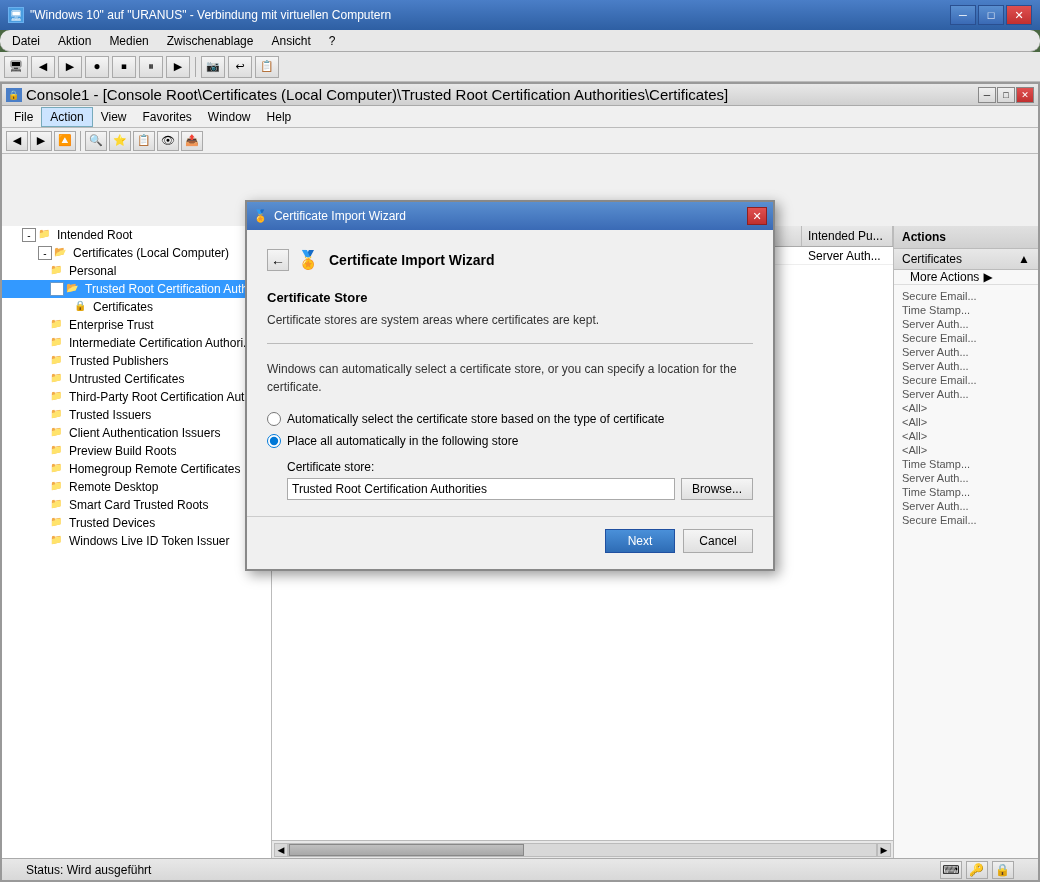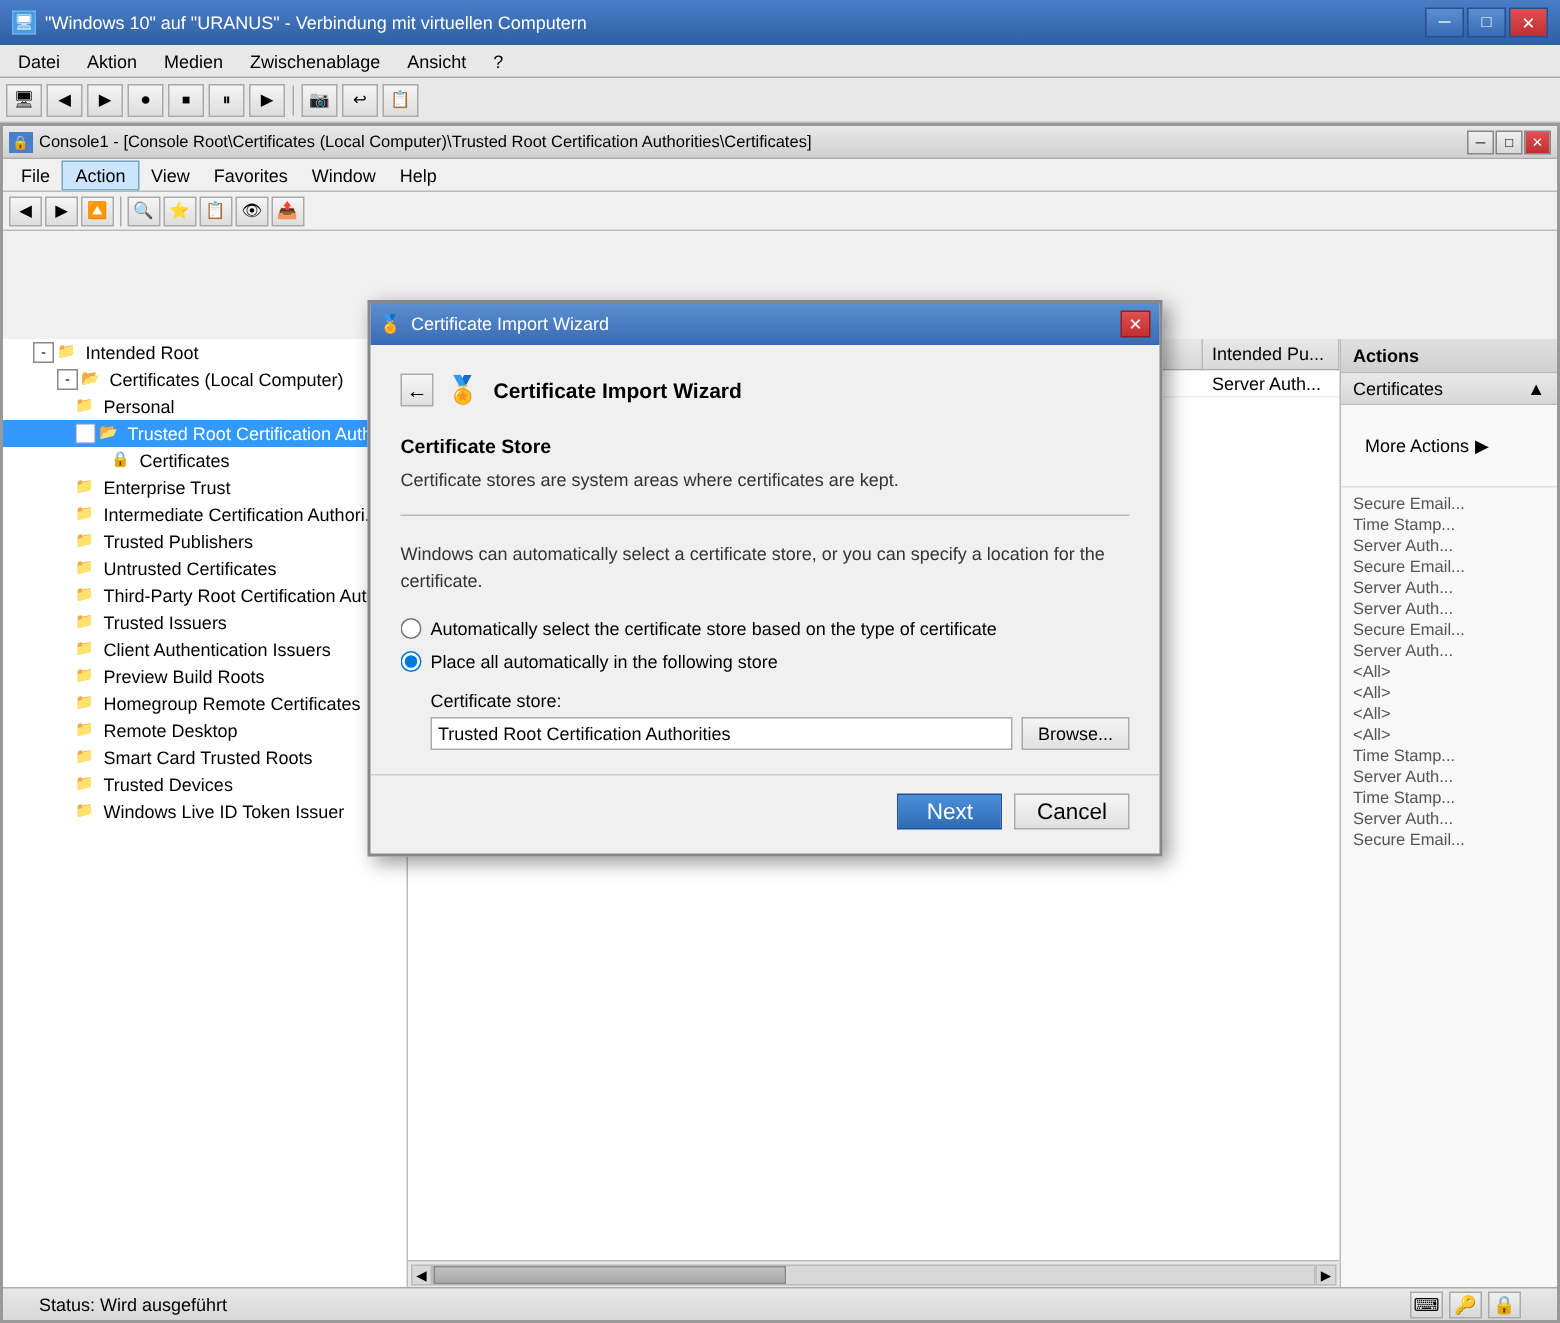--- a/index.html
+++ b/index.html
@@ -51,20 +51,21 @@
 
     
     .outer-menu {
       height: 22px;
       background: #e8e8e8;
       border-bottom: 1px solid #aaa;
       display: flex;
       align-items: center;
       padding: 0 4px;
       gap: 2px;
+      border-radius: 10px;
     }
     .outer-menu-item {
       padding: 2px 8px;
       cursor: pointer;
       font-size: 12px;
     }
 
     
     .outer-toolbar {
       height: 30px;
@@ -98,21 +99,21 @@
     }
     .inner-title-bar {
       height: 22px;
       background: linear-gradient(to bottom, #e8e8e8, #d0d0d0);
       border-bottom: 1px solid #aaa;
       display: flex;
       align-items: center;
       justify-content: space-between;
       padding: 0 4px;
     }
-    .inner-title-text { font-size: 11px; color: #000; }
+    .inner-title-text { font-size: 15px; color: #000; }
     .inner-tb-controls { display: flex; gap: 1px; }
     .inner-tb-btn {
       width: 18px; height: 16px;
       background: linear-gradient(to bottom, #f0f0f0, #d8d8d8);
       border: 1px solid #888;
       font-size: 9px;
       display: flex; align-items: center; justify-content: center;
       cursor: pointer;
     }
     .inner-tb-btn.close-btn { background: linear-gradient(to bottom, #e05050, #c03030); color: white; }
@@ -249,21 +250,21 @@
       background: linear-gradient(to bottom, #e8e8e8, #d8d8d8);
       padding: 3px 8px;
       font-size: 12px;
       border-bottom: 1px solid #bbb;
       display: flex;
       align-items: center;
       justify-content: space-between;
       cursor: pointer;
     }
     .actions-item {
-      padding: 20px 16px;
+      padding: 0 16px;
       cursor: pointer;
       display: flex;
       align-items: center;
       gap: 4px;
     }
 
     
     .status-bar {
       position: absolute;
       bottom: 0;
@@ -439,21 +440,21 @@
       gap: 8px;
       padding: 12px 20px 16px;
       border-top: 1px solid #ccc;
     }
     .dialog-btn {
       height: 24px;
       min-width: 70px;
       padding: 0 14px;
       background: linear-gradient(to bottom, #f5f5f5, #e0e0e0);
       border: 1px solid #aaa;
-      font-size: 15px;
+      font-size: 12px;
       cursor: pointer;
     }
     .dialog-btn.primary {
       background: linear-gradient(to bottom, #4a90d9, #2e6cb5);
       color: white;
       border-color: #2050a0;
     }
 
     .sort-arrow { font-size: 9px; margin-left: 4px; }
   </style>

